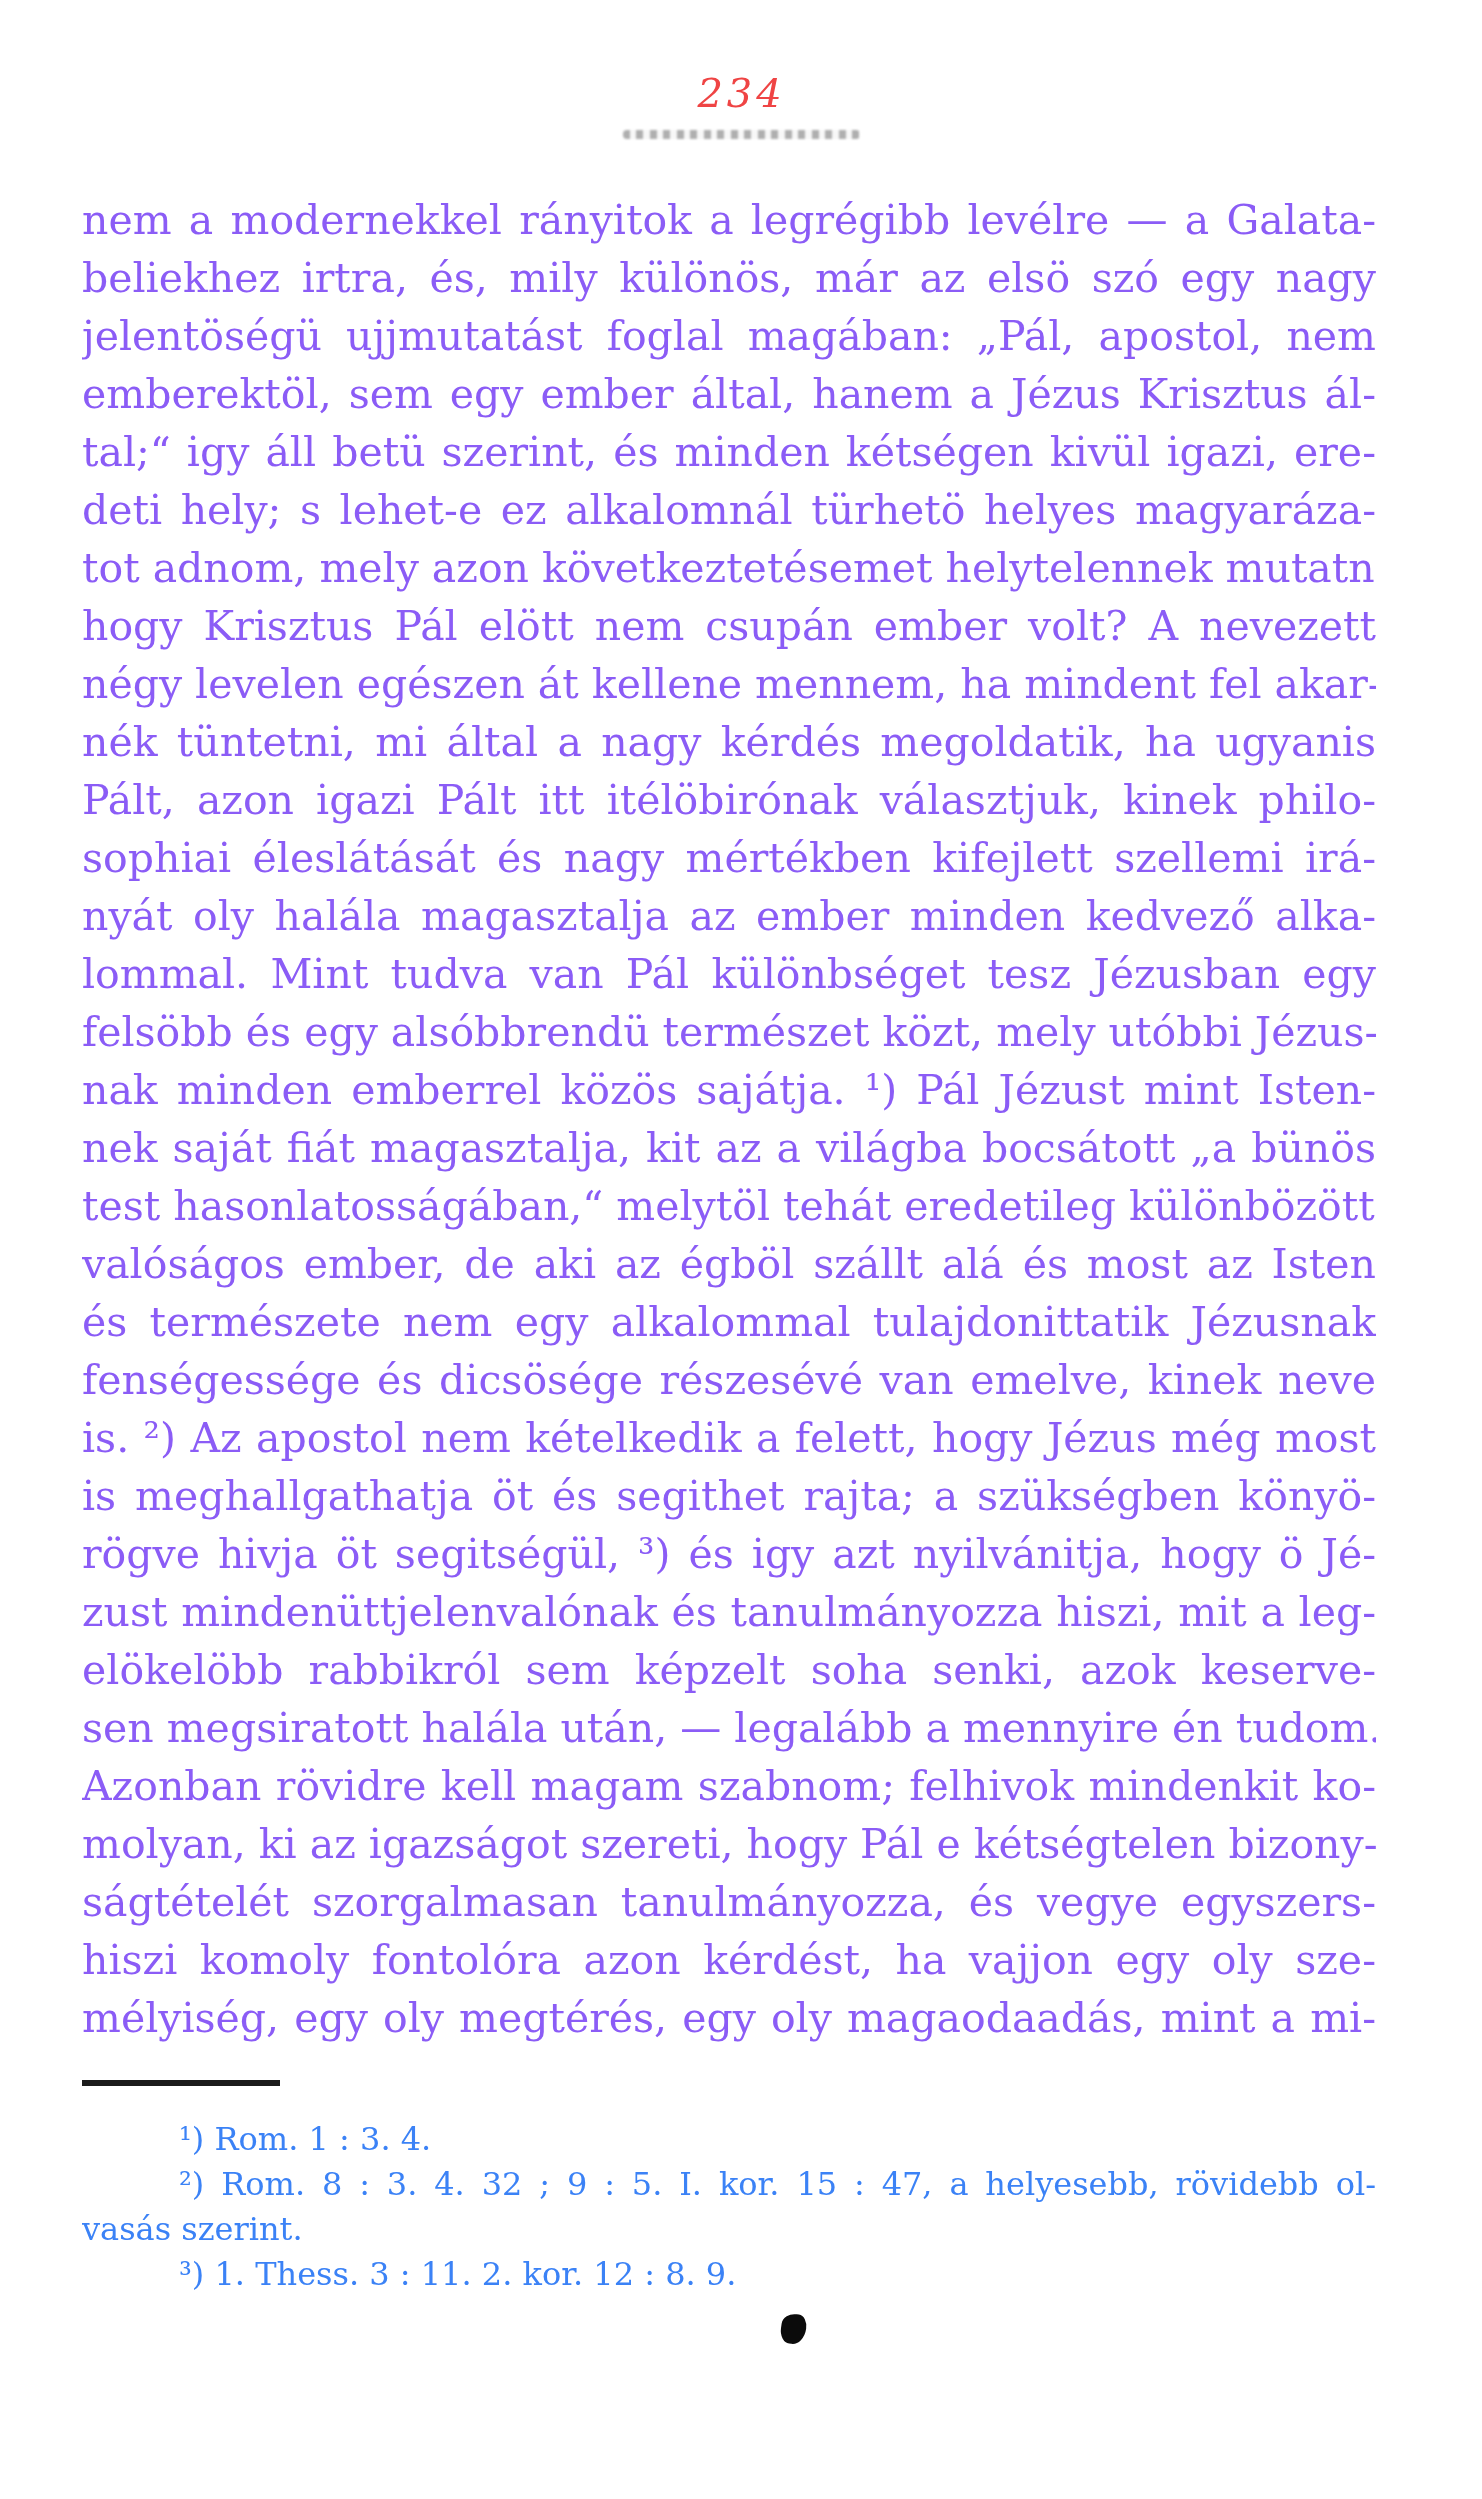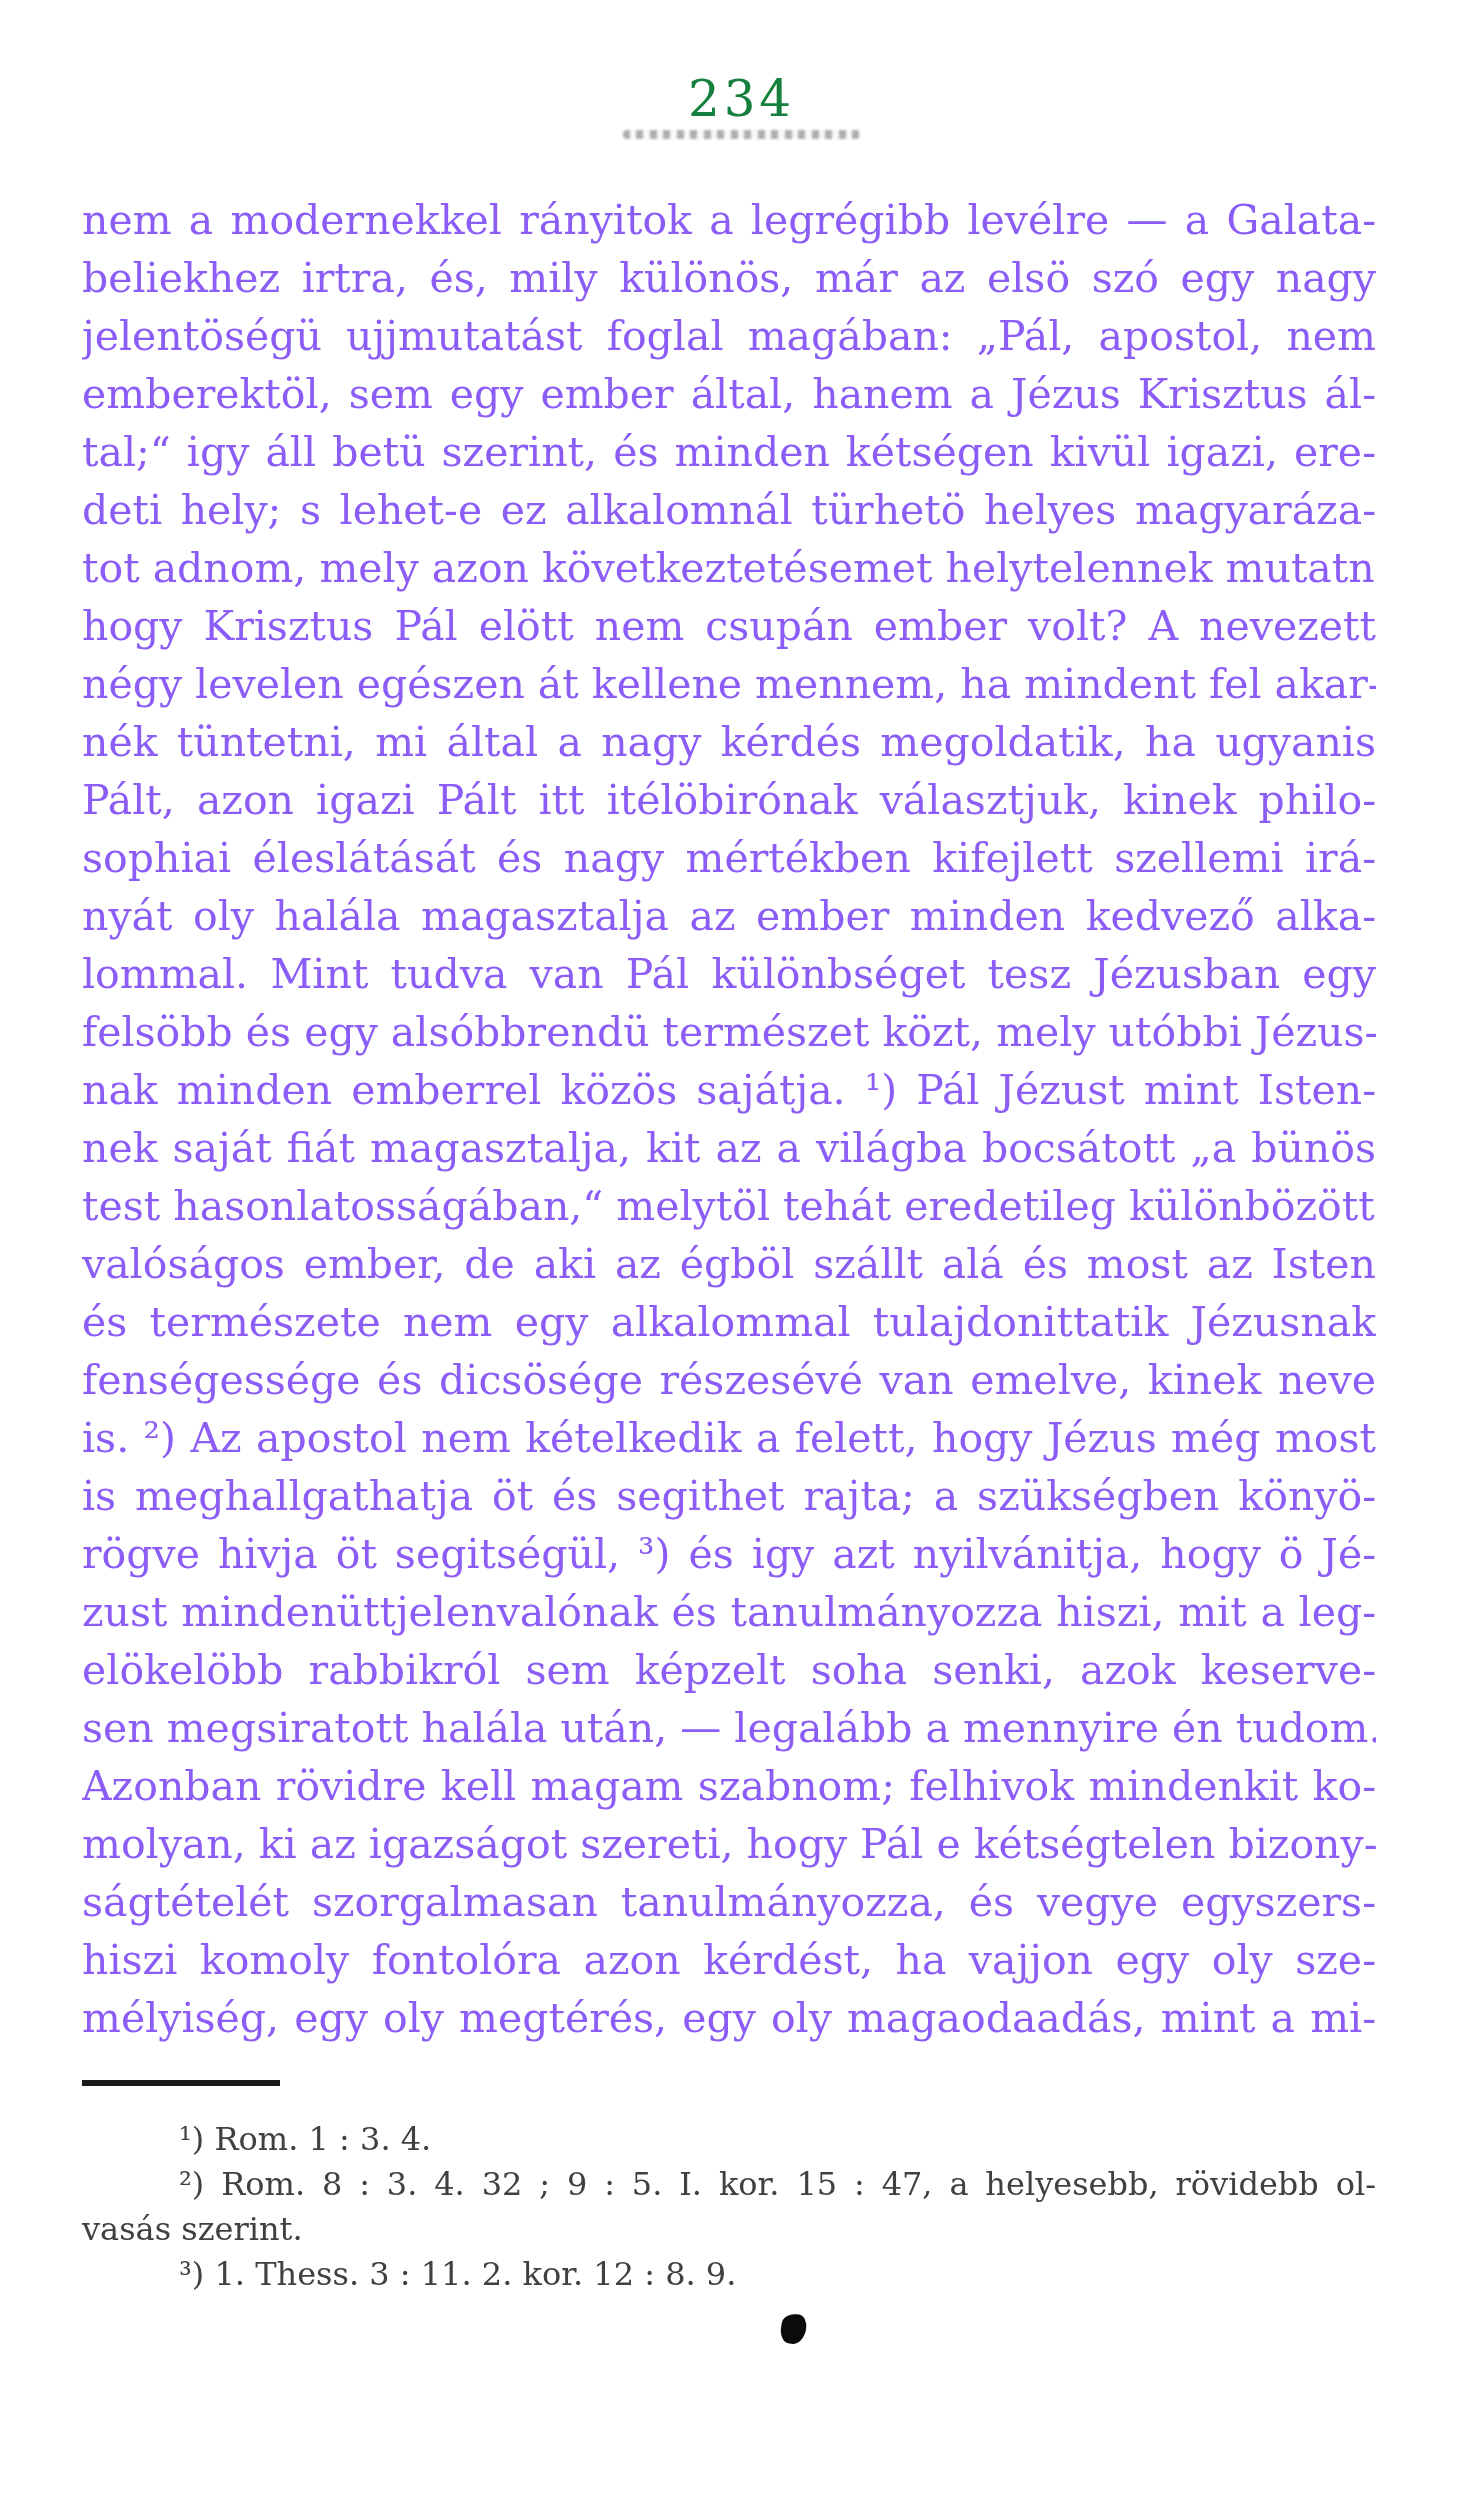--- a/index.html
+++ b/index.html
@@ -15,23 +15,24 @@
     font-family: "DejaVu Serif", "Liberation Serif", serif;
     color: #131313;
     overflow: hidden;
   }
   .page-number {
     position: absolute;
     top: 70px;
     left: 0;
     width: 100%;
     text-align: center;
-    font-size: 50px;
+    font-size: 40px;
     letter-spacing: 3.9px;
-    color: #15803d;
+    color: #ef4444;
+    font-style: italic;
   }
   .scan-smudge {
     position: absolute;
     left: 623px;
     top: 130px;
     width: 237px;
     height: 8.7px;
     background: repeating-linear-gradient(90deg,
       rgba(110,110,110,0.55) 0 6.8px,
       rgba(190,190,190,0.12) 6.8px 13.5px);
@@ -63,21 +64,21 @@
     background: #1b1b1b;
     filter: blur(0.6px);
   }
   .footnotes {
     position: absolute;
     left: 82px;
     top: 2117px;
     width: 1294px;
     font-size: 32px;
     line-height: 45px;
-    color: #404040;
+    color: #3b82f6;
   }
   .fn-line {
     overflow: hidden;
   }
   .fn-indent {
     text-indent: 97px;
   }
   .fn-justify {
     text-align: justify;
     text-align-last: justify;

